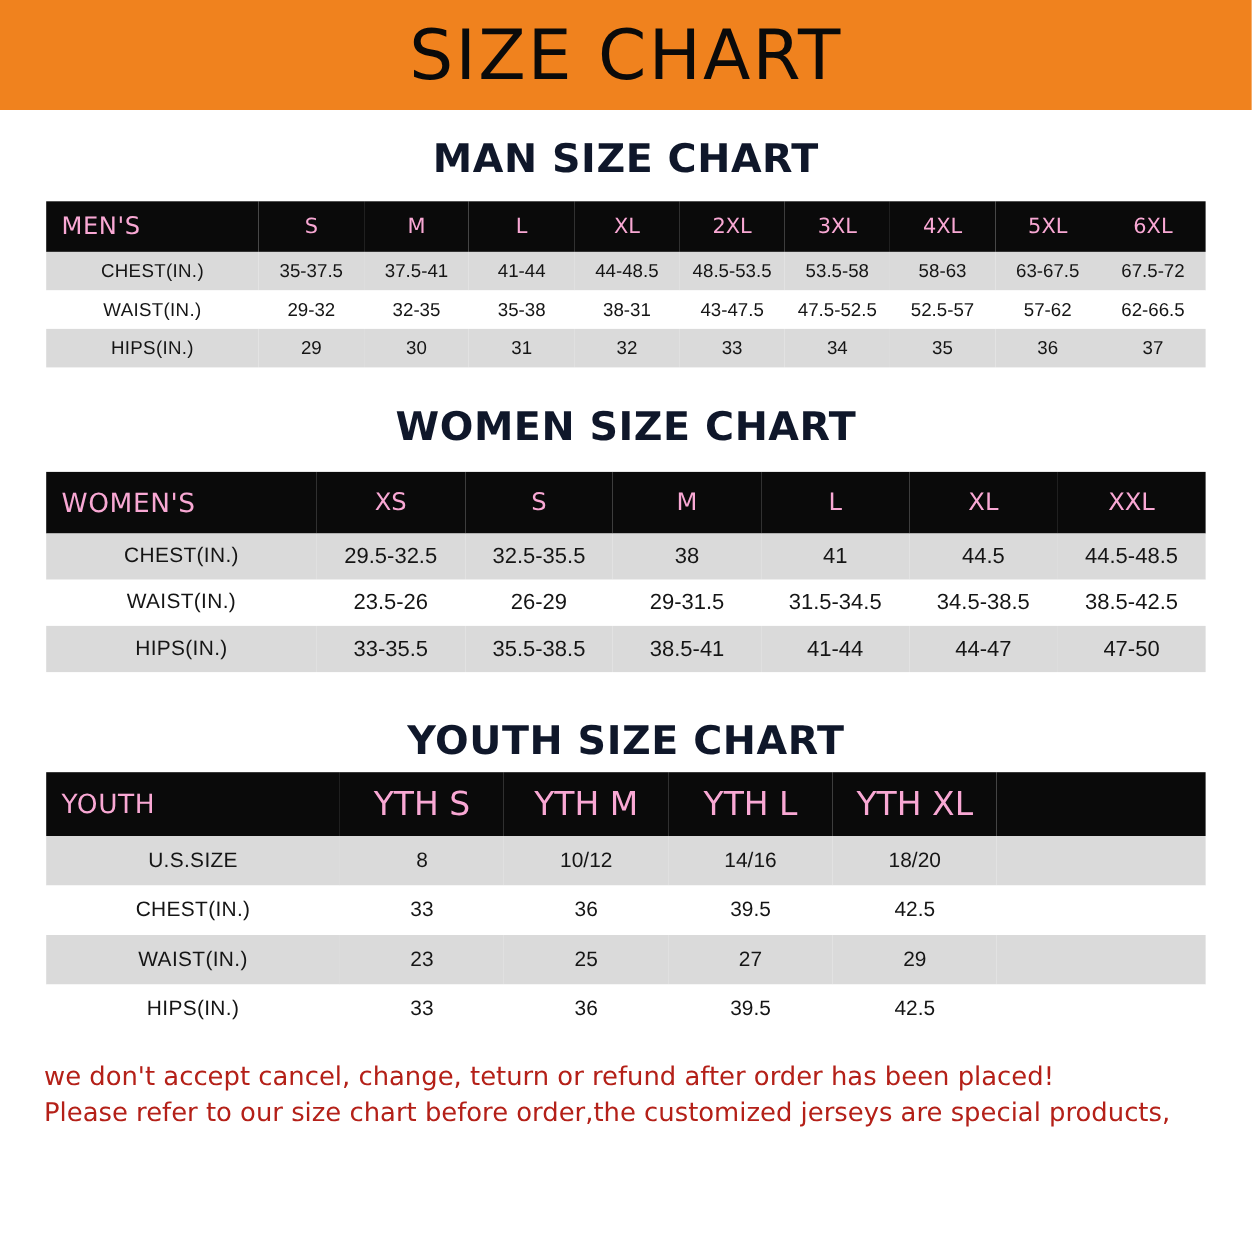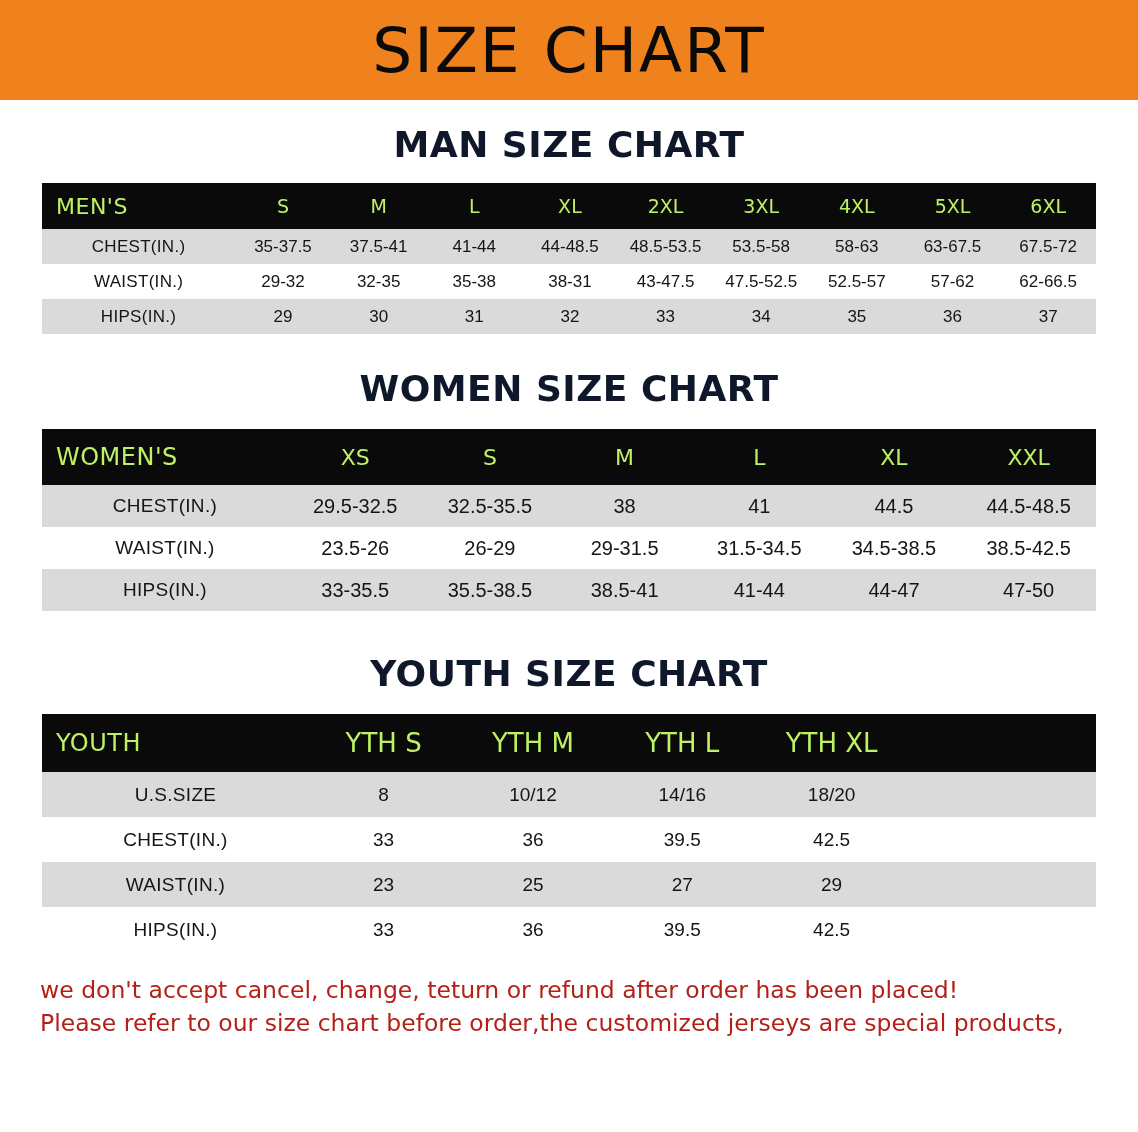--- a/index.html
+++ b/index.html
@@ -56,21 +56,21 @@
     border-collapse: collapse;
     table-layout: fixed;
   }
   table.size-table td, table.size-table th {
     text-align: center;
     font-weight: 400;
     padding: 0;
   }
   .hdr-row {
     background: #0a0a0a;
-    color: #bef264;
+    color: #f9a8d4;
   }
   .hdr-row td {
     font-family: "DejaVu Sans", sans-serif;
     font-size: 19px;
     font-weight: 700;
   }
   .hdr-row td.rowlabel {
     text-align: left;
     padding-left: 14px;
     font-size: 22px;
@@ -95,22 +95,22 @@
   #men-table .body-row td { height: 35px; }
 
   
   #women-table { margin-top: 20px; }
   #women-table .hdr-row td { height: 56px; font-size: 22px; }
   #women-table .hdr-row td.rowlabel { font-size: 24px; }
   #women-table .body-row td { height: 42px; font-size: 20px; }
   #women-table .body-row td.rowlabel { font-size: 19px; }
 
   
-  #youth-table { margin-top: 20px; }
-  #youth-table .hdr-row td { height: 58px; font-size: 26px; }
+  #youth-table { margin-top: 8px; }
+  #youth-table .hdr-row td { height: 58px; font-size: 30px; }
   #youth-table .hdr-row td.rowlabel { font-size: 24px; }
   #youth-table .body-row td { height: 45px; font-size: 19px; }
   #youth-table .body-row td.rowlabel { font-size: 19px; }
 
   
   .footer-note {
     margin: 22px 40px 0 40px;
     color: #b42018;
     font-family: "DejaVu Sans", sans-serif;
     font-size: 23.5px;

